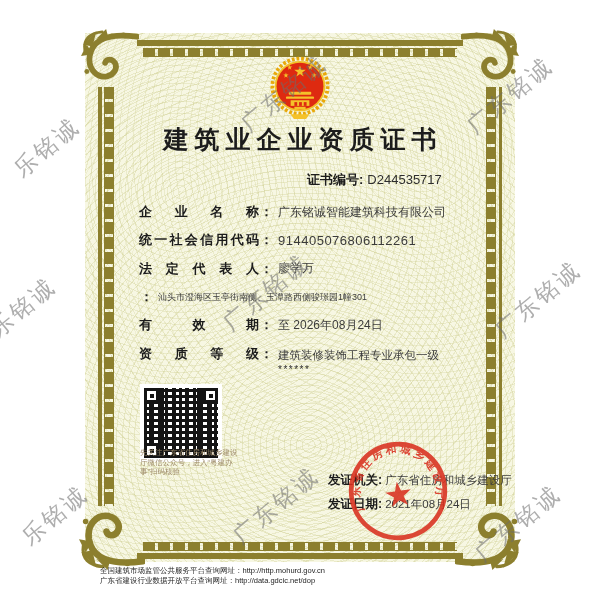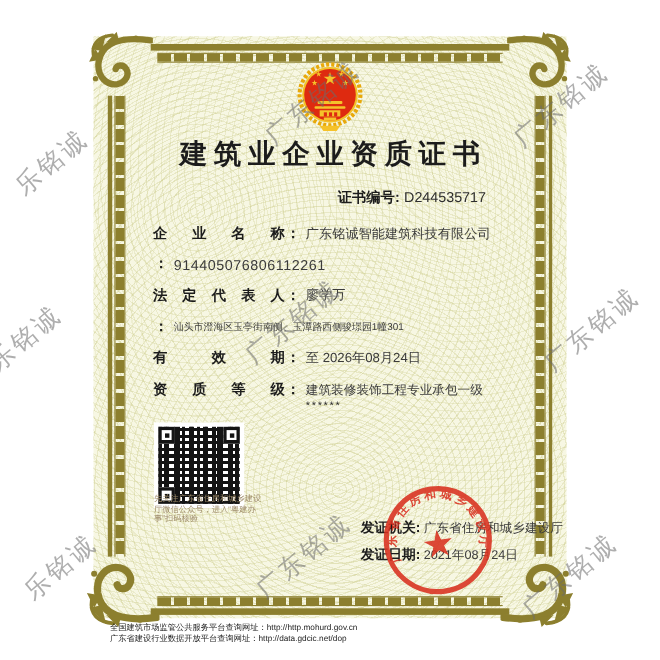--- a/index.html
+++ b/index.html
@@ -204,20 +204,21 @@
       <b>证书编号:</b><span>D244535717</span>
     </div>
 
     <div class="fields">
       <div class="frow">
         <span class="flabel">企业名称</span>
           <span class="fcolon">：</span>
         <span class="fvalue v-md">广东铭诚智能建筑科技有限公司</span>
       </div>
       <div class="frow">
+        <span class="flabel">统一社会信用代码</span>
           <span class="fcolon">：</span>
         <span class="fvalue v-num">914405076806112261</span>
       </div>
       <div class="frow">
         <span class="flabel">法定代表人</span>
           <span class="fcolon">：</span>
         <span class="fvalue v-md">廖学万</span>
       </div>
       <div class="frow">
           <span class="fcolon">：</span>

